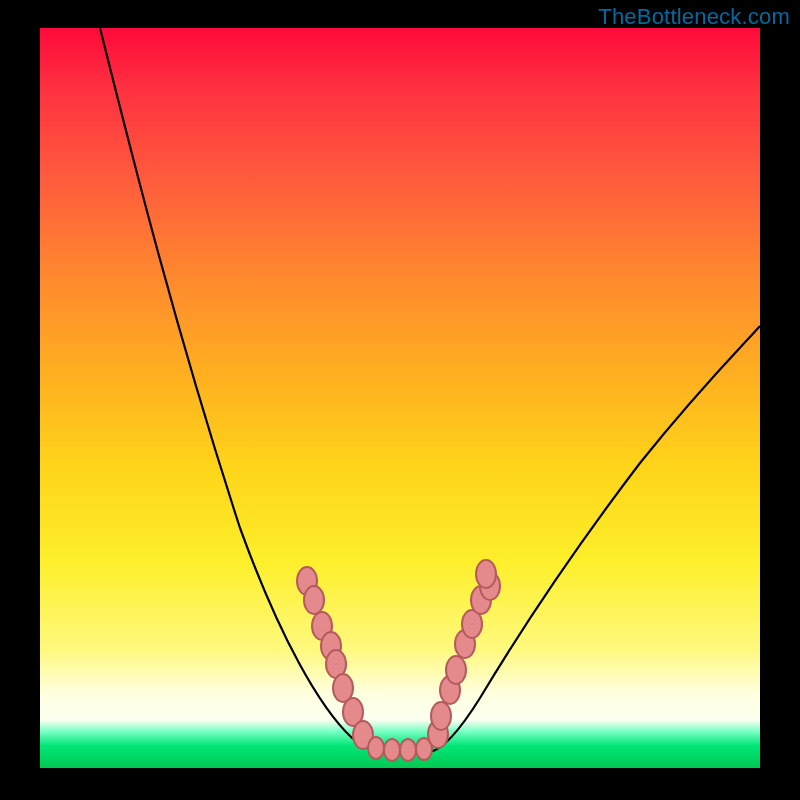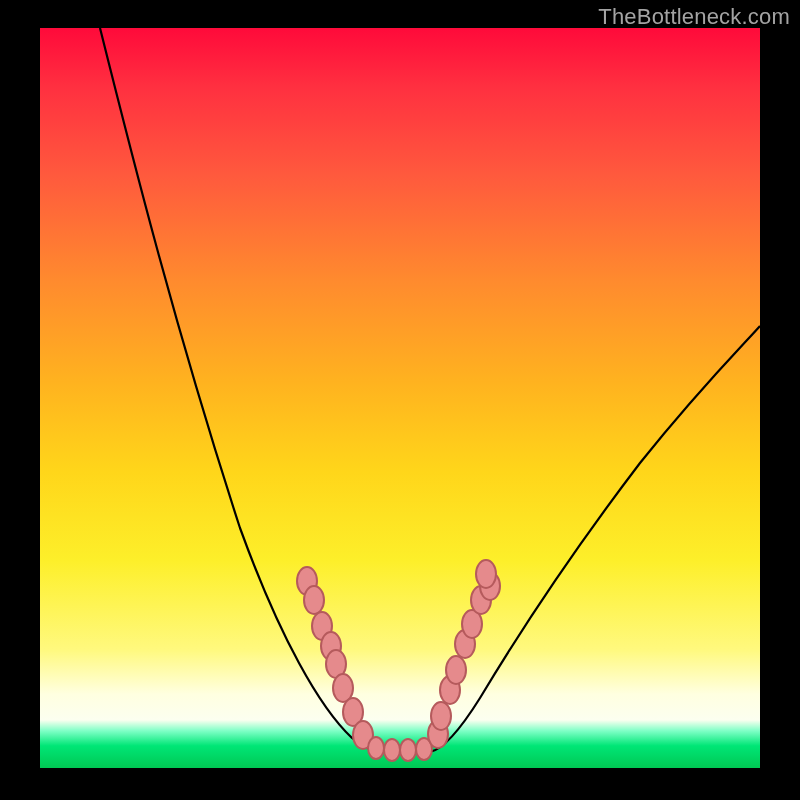--- a/index.html
+++ b/index.html
@@ -8,21 +8,21 @@
     width: 800px;
     height: 800px;
     background: #000;
     font-family: Arial, Helvetica, sans-serif;
     overflow: hidden;
   }
   .watermark {
     position: absolute;
     top: 4px;
     right: 10px;
-    color: #a3a3a3;
+    color: #0369a1;
     font-size: 22px;
     font-weight: 500;
     letter-spacing: 0.2px;
     z-index: 3;
     text-align: center;
   }
   .plot-frame {
     position: absolute;
     left: 40px;
     top: 28px;

